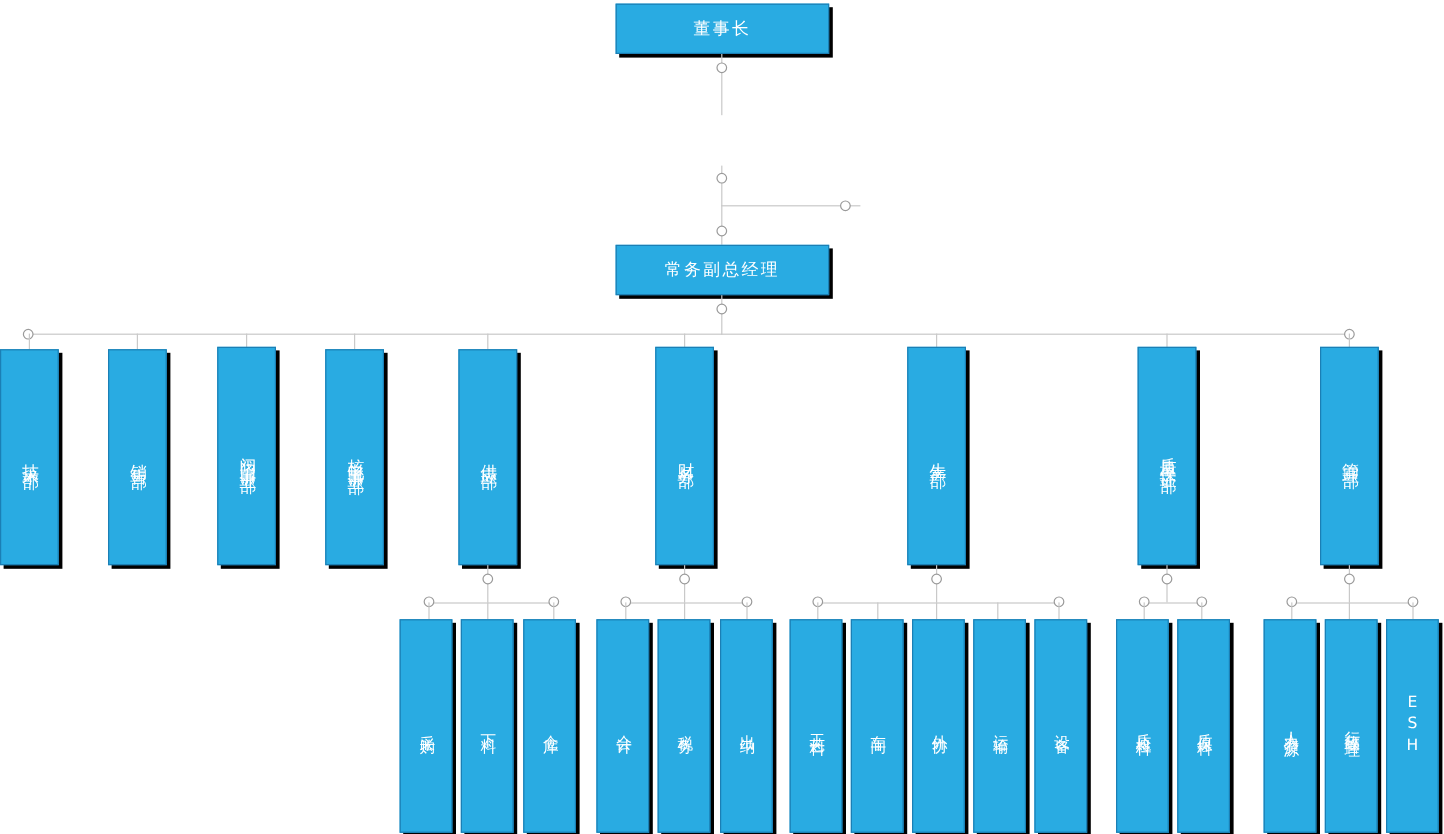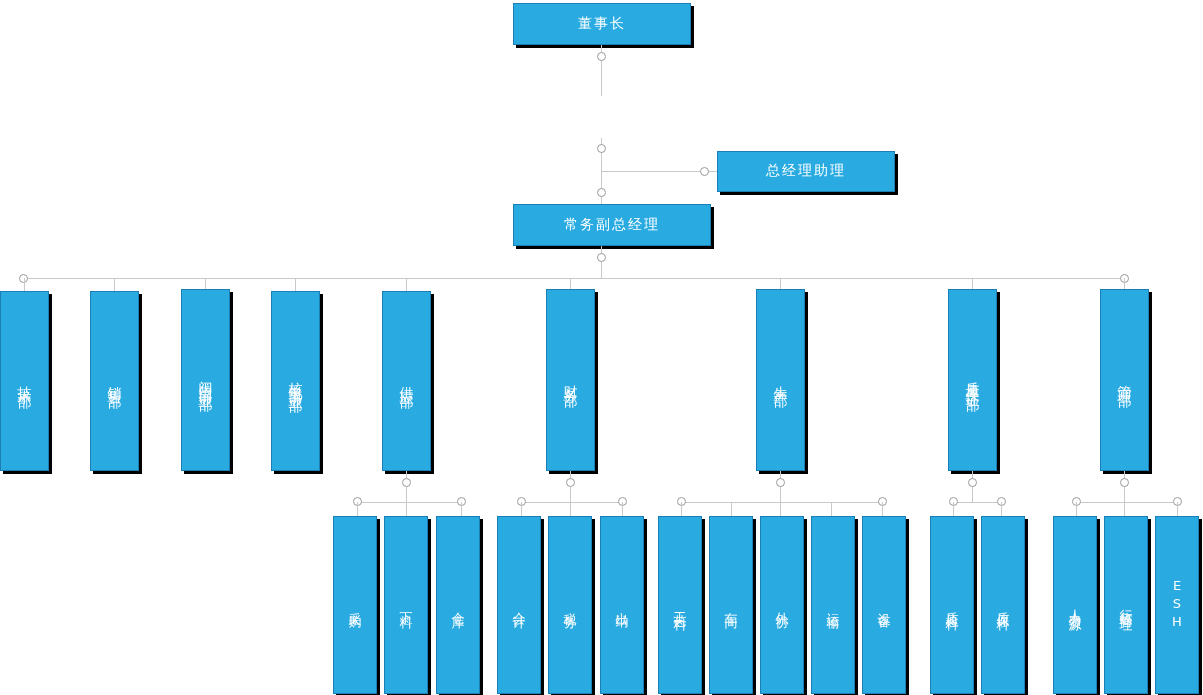--- a/index.html
+++ b/index.html
@@ -21,21 +21,21 @@
   }
   .node .lbl{
     display:block;
     font-size:14px;
     line-height:19px;
     letter-spacing:1px;
     color:#ffffff;
     white-space:pre-line;
   }
   
-  .node.h .lbl{white-space:nowrap;letter-spacing:2px;font-family:Liberation Mono, monospace;}
+  .node.h .lbl{white-space:nowrap;letter-spacing:2px;}
   
   .node.v .lbl{
     writing-mode:vertical-rl;
     text-orientation:upright;
     letter-spacing:4px;
     font-size:14px;
   }
   .node.v2 .lbl{
     writing-mode:vertical-rl;
     text-orientation:upright;
@@ -68,25 +68,22 @@
   <div class="ln v" style="left:601px;top:45px;height:51px;"></div>
   <div class="dot" style="left:597px;top:52px;"></div>
 
 
   <div class="ln v" style="left:601px;top:138px;height:66px;"></div>
   <div class="dot" style="left:597px;top:144px;"></div>
   <div class="dot" style="left:597px;top:188px;"></div>
 
   <div class="ln h" style="left:601px;top:171px;width:116px;"></div>
   <div class="dot" style="left:700px;top:167px;"></div>
-  <div class="node h" style="left:717px;top:151px;width:178px;height:41px;">
-    <span class="lbl">总经理助理</span>
-  </div>
-
-  <div class="node h" style="left:513px;top:204px;width:198px;height:42px;">
+
+  <div class="node h" style="left:513px;top:204px;width:178px;height:42px;">
     <span class="lbl">常务副总经理</span>
   </div>
 
   <div class="ln v" style="left:601px;top:246px;height:33px;"></div>
   <div class="dot" style="left:597px;top:253px;"></div>
 
   <div class="ln h" style="left:25px;top:278px;width:1100px;"></div>
   <div class="dot" style="left:19px;top:274px;"></div>
   <div class="dot" style="left:1120px;top:274px;"></div>
 

